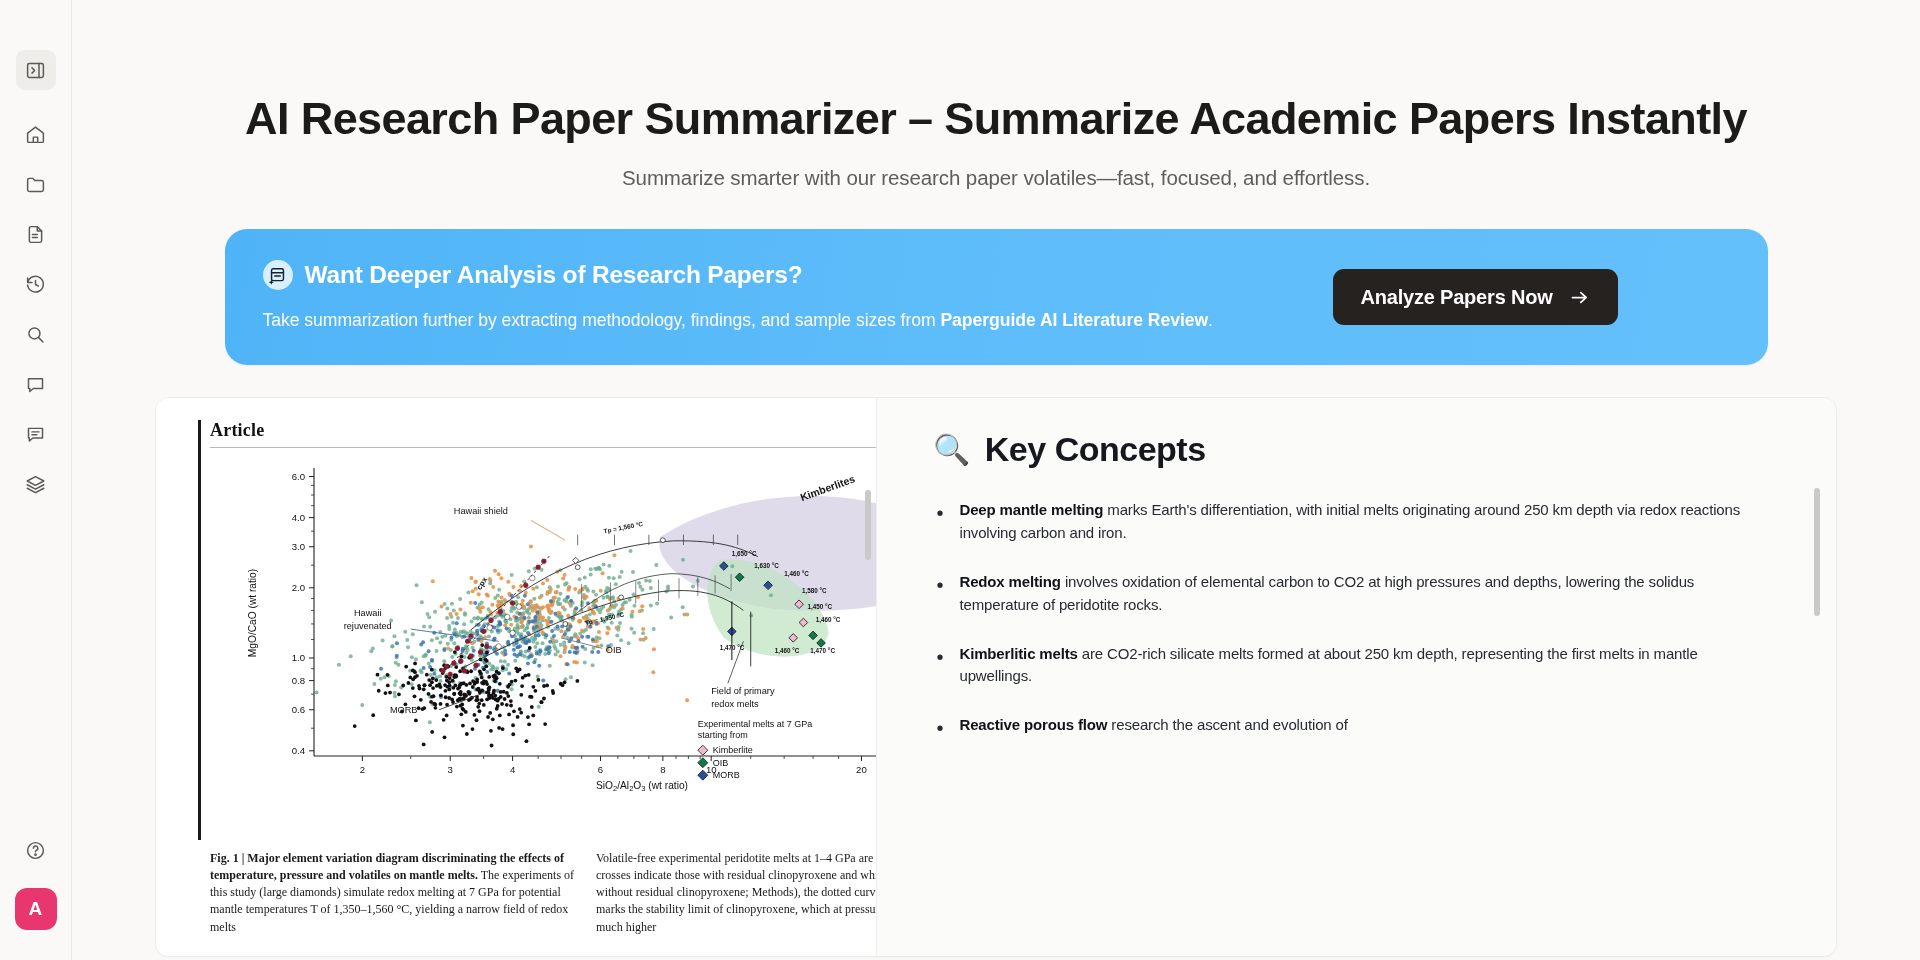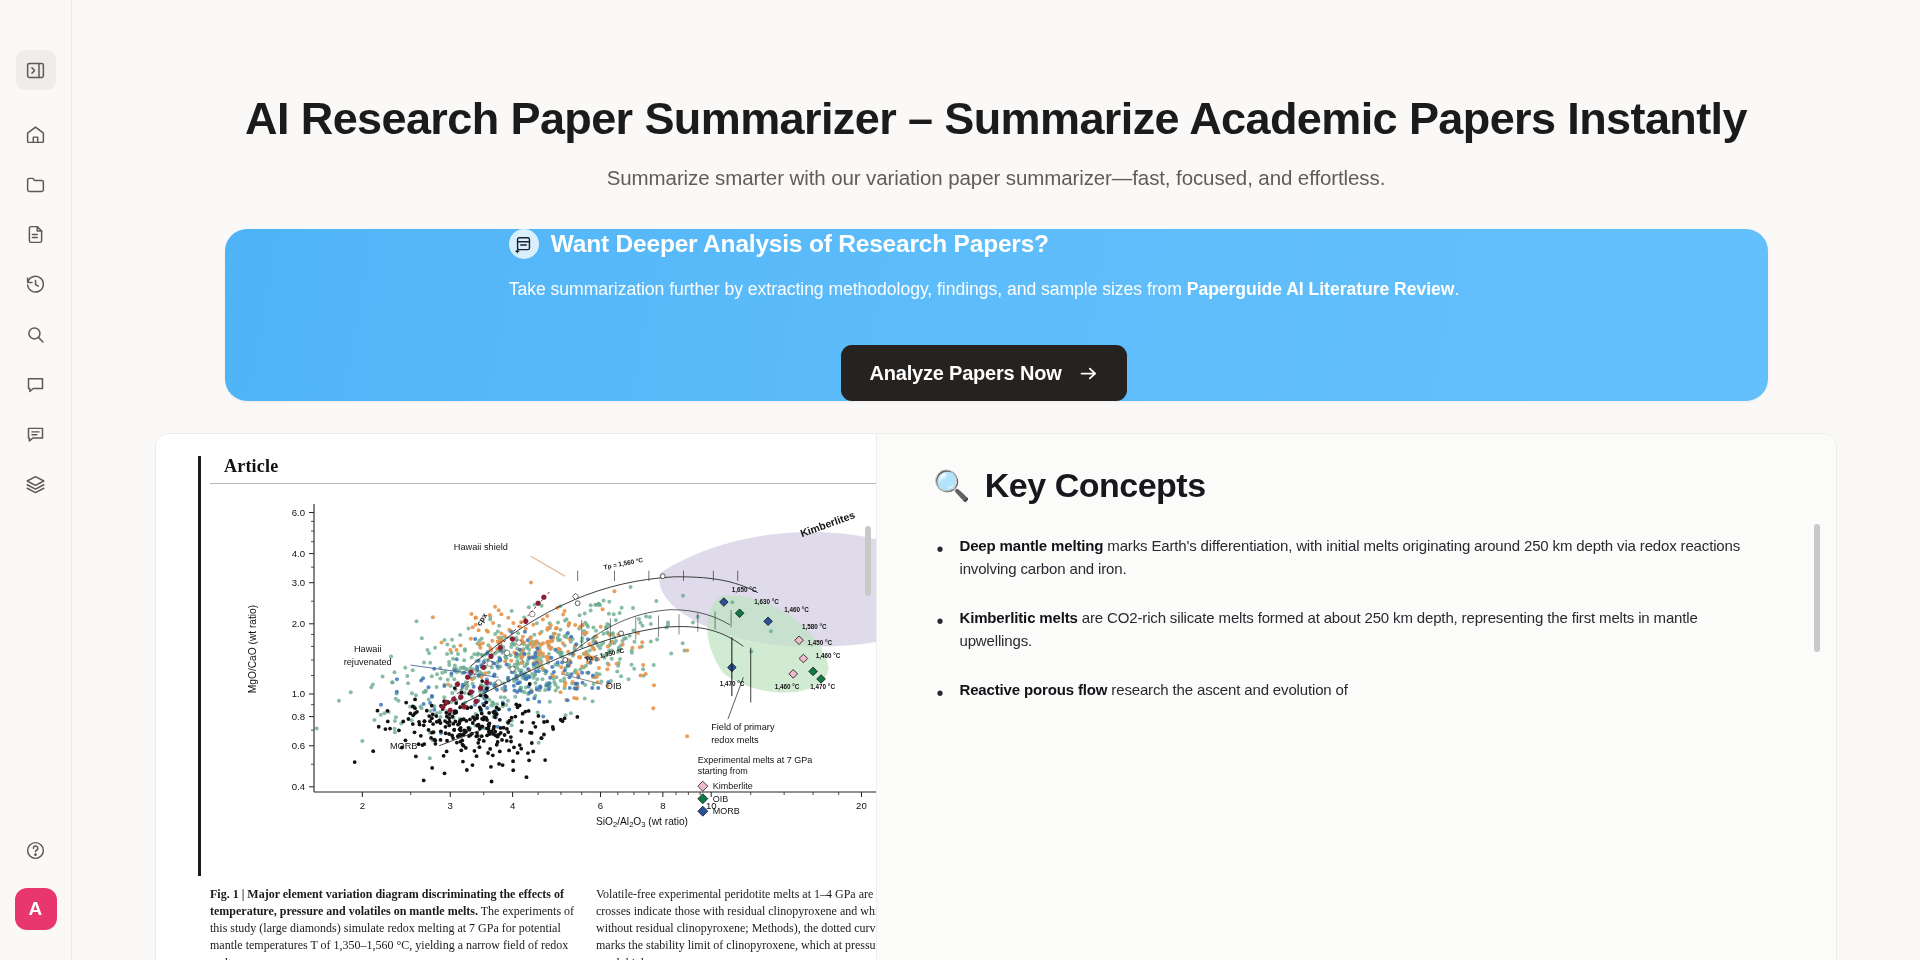--- a/index.html
+++ b/index.html
@@ -57,27 +57,26 @@
     text-align: center;
     font-size: 20.5px; color: #5f5d59;
     margin-top: 22px;
     letter-spacing: -0.1px;
   }
 
   
   .banner {
     position: relative;
     margin: 39px auto 0;
-    width: 1543px; height: 172px;
+    width: 1543px; height: 136px;
     border-radius: 22px;
     background: linear-gradient(100deg, #4fb4f7 0%, #5dbcfa 45%, #64c0fb 100%);
     display: flex; align-items: center;
     padding: 0 62px 0 38px;
     box-shadow: 0 1px 3px rgba(0,0,0,0.05);
-    flex-direction: column;
   }
   .banner-left { flex: 1 1 auto; max-width: 1070px; }
   .banner-head { display: flex; align-items: center; gap: 12px; }
   .banner-icon {
     width: 30px; height: 30px; border-radius: 50%;
     background: rgba(255,255,255,0.78);
     display: flex; align-items: center; justify-content: center;
     flex: 0 0 30px;
     color: #18222c;
   }
@@ -123,21 +122,21 @@
   }
   .doc-page {
     position: absolute; left: 20px; top: 0;
     width: 800px; height: 560px;
     background: #fff;
     padding: 22px 26px 0 22px;
   }
   .article-head {
     display: flex; align-items: flex-start;
     border-left: 2.5px solid #1a1a1a;
-    padding-left: 24px;
+    padding-left: 10px;
   }
   .article-label {
     font-family: "Liberation Serif", serif;
     font-weight: 700; font-size: 18px; color: #111;
     letter-spacing: .2px;
   }
   .article-rule {
     margin: 6px 0 0 12px; height: 1px; background: #b9b9b9; width: 762px;
   }
   .vrule {
@@ -300,21 +299,21 @@
         </svg>
       </span>
     </div>
 
     <div class="avatar">A</div>
   </nav>
 
   <div class="main">
 
     <h1 class="page-title">AI Research Paper Summarizer – Summarize Academic Papers Instantly</h1>
-    <p class="page-sub">Summarize smarter with our variation paper summarizer—fast, focused, and effortless.</p>
+    <p class="page-sub">Summarize smarter with our research paper volatiles—fast, focused, and effortless.</p>
 
     <section class="banner">
       <div class="banner-left">
         <div class="banner-head">
           <span class="banner-icon">
             <svg viewBox="0 0 24 24" fill="none" stroke="currentColor" stroke-width="1.8" stroke-linecap="round" stroke-linejoin="round">
               <rect x="4.5" y="3.5" width="15" height="15" rx="2"></rect>
               <line x1="4.5" y1="8.5" x2="19.5" y2="8.5"></line>
               <line x1="8.5" y1="12.6" x2="15.5" y2="12.6"></line>
               <path d="M4.2 17.2l1 2.3 2.3 1-2.3 1-1 2.3-1-2.3-2.3-1 2.3-1z" fill="currentColor" stroke="none"></path>
@@ -1662,20 +1661,21 @@
         <div class="vscroll" style="right:5px; top:92px; height:70px;"></div>
       </div>
 
       <div class="kc-pane">
         <div class="kc-head">
           <span class="kc-emoji">🔍</span>
           <span class="kc-title">Key Concepts</span>
         </div>
         <ul class="kc-list">
           <li><b>Deep mantle melting</b><span> marks Earth's differentiation, with initial melts originating around 250 km depth via redox reactions involving carbon and iron.</span></li>
+          <li><b>Redox melting</b><span> involves oxidation of elemental carbon to CO2 at high pressures and depths, lowering the solidus temperature of peridotite rocks.</span></li>
           <li><b>Kimberlitic melts</b><span> are CO2-rich silicate melts formed at about 250 km depth, representing the first melts in mantle upwellings.</span></li>
           <li><b>Reactive porous flow</b><span> research the ascent and evolution of</span></li>
         </ul>
         <div class="vscroll" style="right:16px; top:90px; height:128px;"></div>
       </div>
 
     </div>
   </div>
 </div>
 

